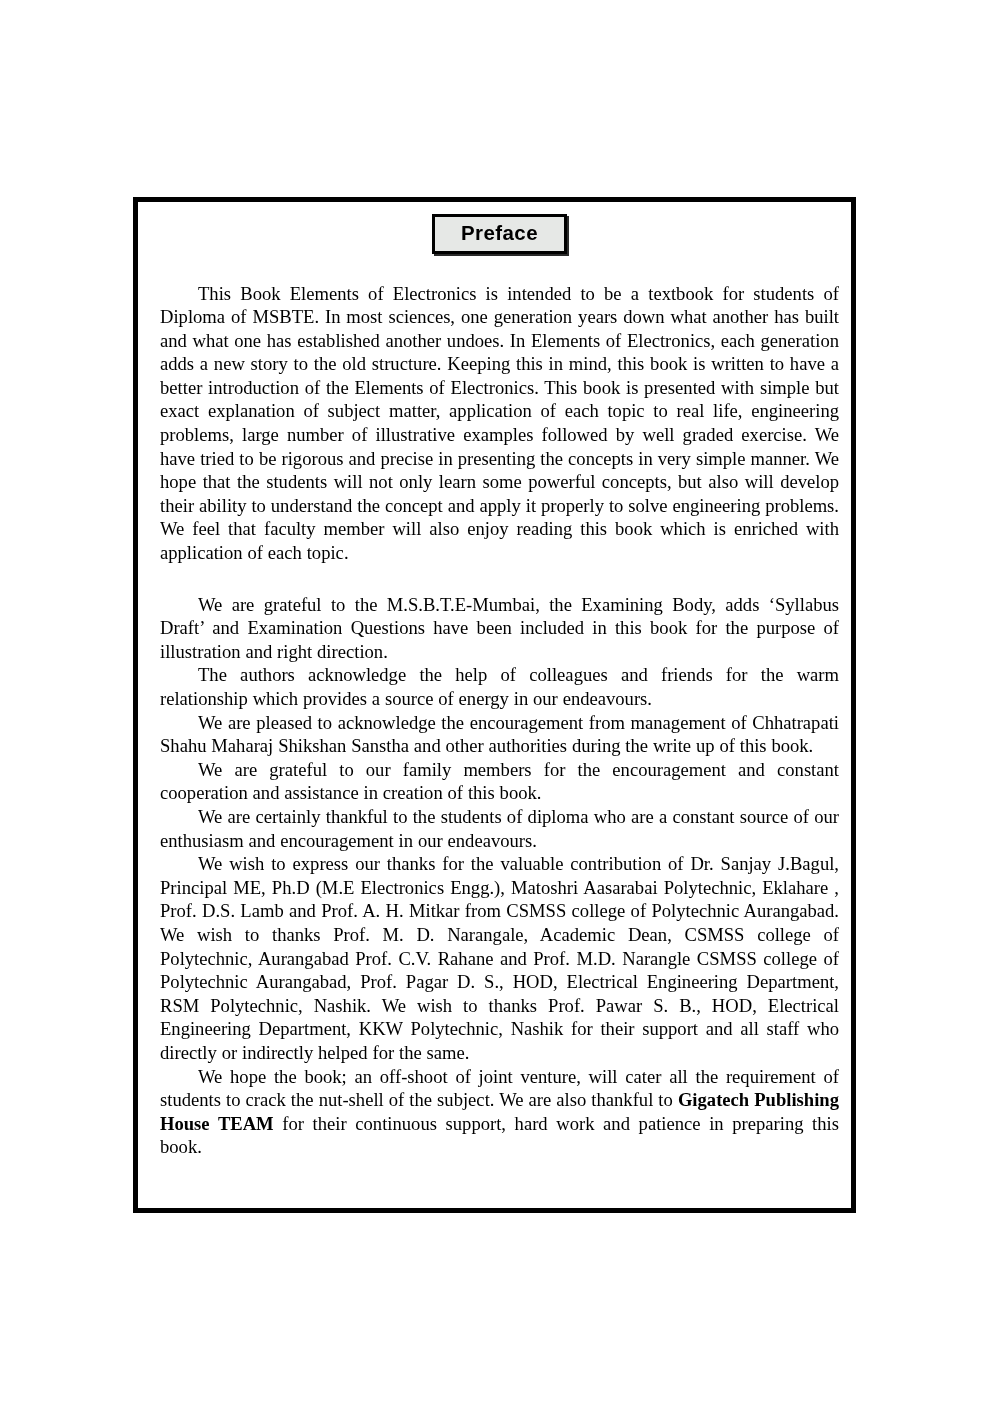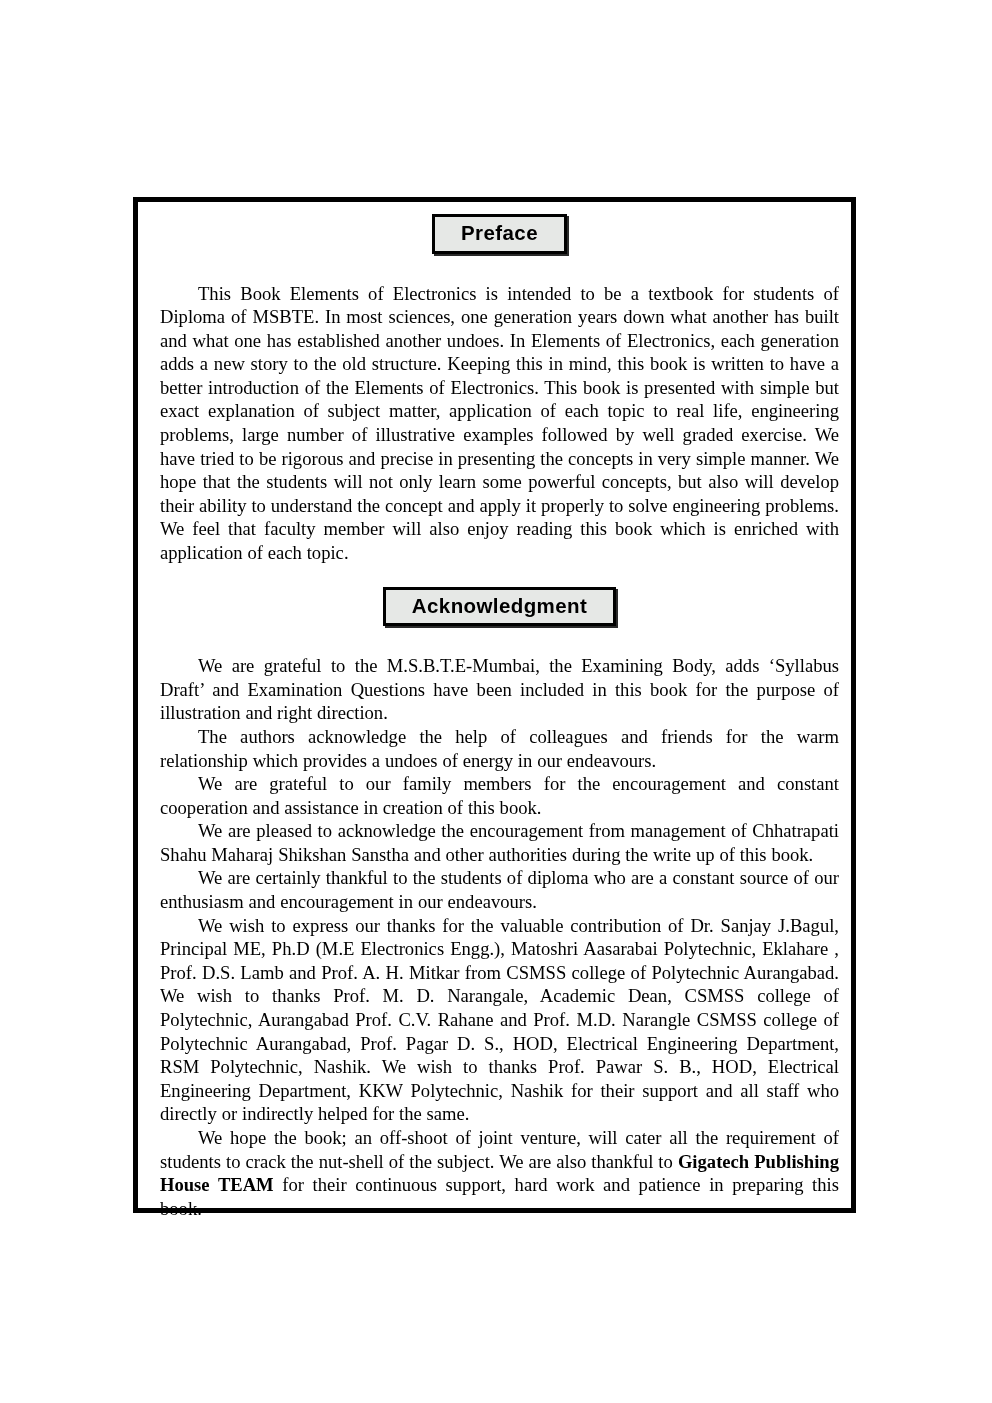--- a/index.html
+++ b/index.html
@@ -91,28 +91,25 @@
   <div class="page-inner">
 
     <div class="heading-row preface-row">
       <div class="section-heading">Preface</div>
     </div>
 
     <div class="para-block">
       <p class="body-para first-after-heading">This Book Elements of Electronics is intended to be a textbook for students of Diploma of MSBTE. In most sciences, one generation years down what another has built and what one has established another undoes. In Elements of Electronics, each generation adds a new story to the old structure. Keeping this in mind, this book is written to have a better introduction of the Elements of Electronics. This book is presented with simple but exact explanation of subject matter, application of each topic to real life, engineering problems, large number of illustrative examples followed by well graded exercise. We have tried to be rigorous and precise in presenting the concepts in very simple manner. We hope that the students will not only learn some powerful concepts, but also will develop their ability to understand the concept and apply it properly to solve engineering problems. We feel that faculty member will also enjoy reading this book which is enriched with application of each topic.</p>
     </div>
 
-    <div class="heading-row ack-row">
-      <div class="section-heading">Acknowledgment</div>
-    </div>
 
     <div class="para-block">
       <p class="body-para first-after-heading">We are grateful to the M.S.B.T.E-Mumbai, the Examining Body, adds ‘Syllabus Draft’ and Examination Questions have been included in this book for the purpose of illustration and right direction.</p>
-      <p class="body-para">The authors acknowledge the help of colleagues and friends for the warm relationship which provides a undoes of energy in our endeavours.</p>
+      <p class="body-para">The authors acknowledge the help of colleagues and friends for the warm relationship which provides a source of energy in our endeavours.</p>
+      <p class="body-para">We are pleased to acknowledge the encouragement from management of Chhatrapati Shahu Maharaj Shikshan Sanstha and other authorities during the write up of this book.</p>
       <p class="body-para">We are grateful to our family members for the encouragement and constant cooperation and assistance in creation of this book.</p>
-      <p class="body-para">We are pleased to acknowledge the encouragement from management of Chhatrapati Shahu Maharaj Shikshan Sanstha and other authorities during the write up of this book.</p>
       <p class="body-para">We are certainly thankful to the students of diploma who are a constant source of our enthusiasm and encouragement in our endeavours.</p>
       <p class="body-para">We wish to express our thanks for the valuable contribution of Dr.  Sanjay J.Bagul, Principal  ME, Ph.D (M.E Electronics Engg.), Matoshri Aasarabai Polytechnic, Eklahare , Prof. D.S. Lamb and Prof. A. H. Mitkar from CSMSS college of Polytechnic Aurangabad. We wish to thanks Prof. M. D. Narangale, Academic Dean, CSMSS college of Polytechnic, Aurangabad  Prof. C.V. Rahane and Prof. M.D. Narangle CSMSS college of Polytechnic Aurangabad, Prof. Pagar D. S., HOD, Electrical Engineering Department, RSM Polytechnic, Nashik. We wish to thanks Prof. Pawar S. B., HOD, Electrical Engineering Department, KKW Polytechnic, Nashik for their support and all staff who directly or indirectly helped for the same.</p>
       <p class="body-para"><span>We hope the book; an off-shoot of joint venture, will cater all the requirement of students to crack the nut-shell of the subject. We are also thankful to </span><span class="bold-name">Gigatech Publishing House TEAM</span><span> for their continuous support, hard work and patience in preparing this book.</span></p>
     </div>
 
   </div>
 </div>
 
 </body></html>

